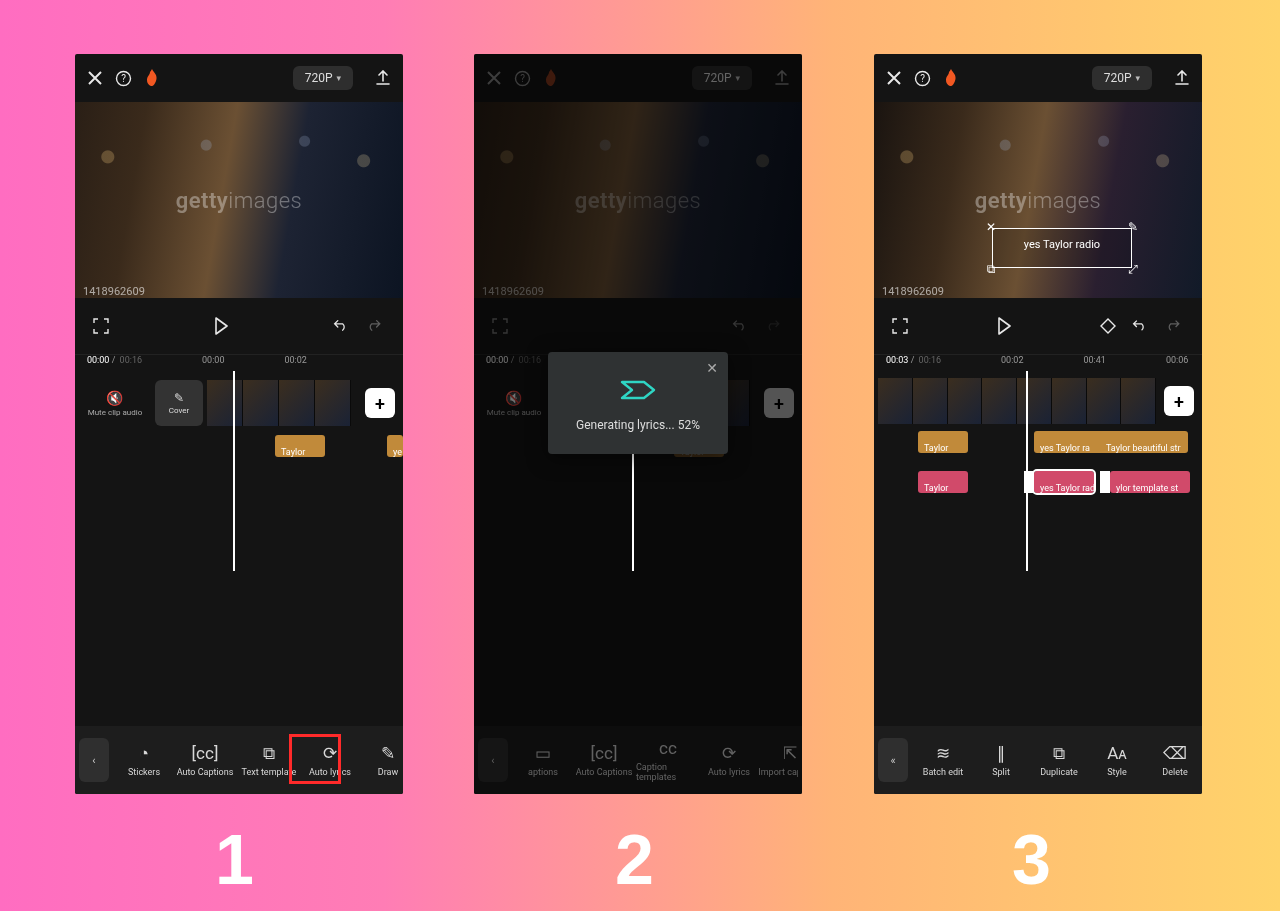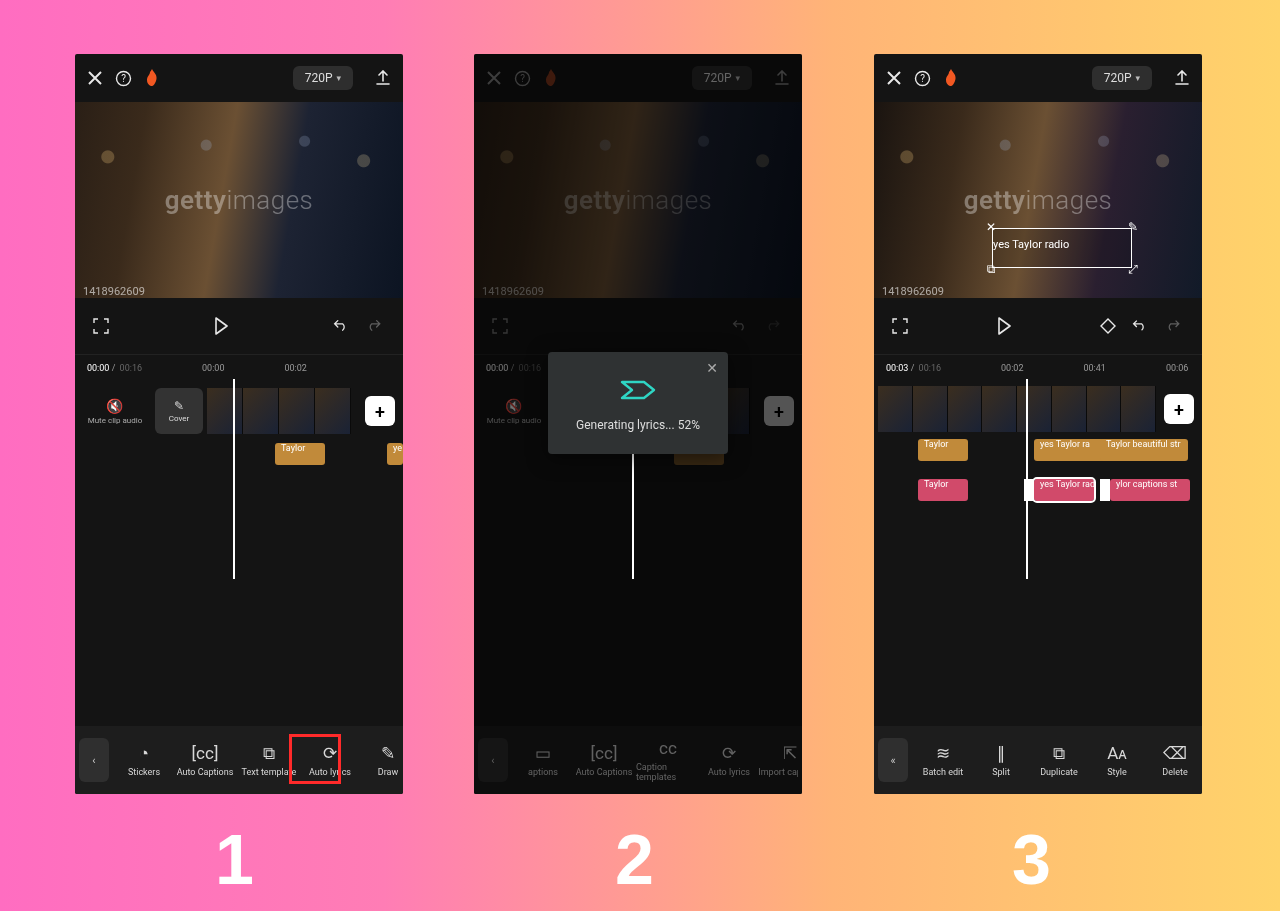--- a/index.html
+++ b/index.html
@@ -36,55 +36,55 @@
     background: linear-gradient(100deg,#2a1f16 0%, #3a2a1b 20%, #6b5033 45%, #1d2333 65%, #0c1422 100%);
   }
   .city-lights { position:absolute; inset:0;
     background-image:
       radial-gradient(circle at 10% 28%, rgba(255,210,130,0.25) 0 6px, transparent 7px),
       radial-gradient(circle at 40% 22%, rgba(180,210,255,0.2) 0 5px, transparent 6px),
       radial-gradient(circle at 70% 20%, rgba(200,220,255,0.18) 0 5px, transparent 6px),
       radial-gradient(circle at 88% 30%, rgba(255,230,170,0.22) 0 6px, transparent 7px);
   }
   .wm { position:absolute; top:50%; left:50%; transform:translate(-50%,-50%);
-    color:rgba(255,255,255,0.35); font-size:26px; letter-spacing:0.5px; font-weight:300;}
+    color:rgba(255,255,255,0.35); font-size:22px; letter-spacing:0.5px; font-weight:300;}
   .wm b { font-weight:600; }
   .wmid { position:absolute; left:8px; bottom:0; color:rgba(255,255,255,0.6); font-size:11px; }
   .caption-box {
     position:absolute; right:70px; bottom:30px; width:140px; height:40px;
     border:1px solid #fff; background:rgba(0,0,0,0.15);
   }
-  .caption-box .txt { position:absolute; top:9px; left:0; right:0; text-align:left; font-size:11px; color:#fff; }
+  .caption-box .txt { position:absolute; top:9px; left:0; right:0; text-align:center; font-size:11px; color:#fff; }
   .cb-handle { position:absolute; width:16px; height:16px; font-size:12px; color:#fff; display:flex; align-items:center; justify-content:center;}
   .cb-tl { top:-10px; left:-10px; }
   .cb-tr { top:-10px; right:-10px; }
   .cb-bl { bottom:-10px; left:-10px; }
   .cb-br { bottom:-10px; right:-10px; }
 
   .transport { display:flex; align-items:center; justify-content:space-between; height:56px; padding:0 18px; }
   .transport .center { flex:1; display:flex; justify-content:center; }
   .transport .right { display:flex; gap:16px; }
   .undo-dis { opacity:0.35; }
 
-  .time-ruler { display:flex; gap:60px; padding:8px 12px 6px 12px; font-size:9px; color:#999; border-top:1px solid #222;}
+  .time-ruler { display:flex; gap:60px; padding:0 12px 6px 12px; font-size:9px; color:#999; border-top:1px solid #222;}
   .time-ruler .cur { color:#fff; }
   .time-ruler .dur { color:#666; margin-left:2px;}
 
   .timeline { position:relative; height:200px; padding:6px 0 0 0; overflow:hidden; }
   .playhead { position:absolute; top:0; bottom:0; width:2px; background:#fff; z-index:5;}
   .track-row { display:flex; align-items:center; height:52px; margin-bottom:6px; }
   .mute-col { width:80px; text-align:center; font-size:8px; color:#aaa;}
   .mute-col .micon { font-size:14px; display:block; margin-bottom:2px;}
   .cover-chip { width:48px; height:46px; background:#333; border-radius:6px; position:relative; margin-right:4px; display:flex; flex-direction:column; align-items:center; justify-content:center; font-size:8px; color:#ddd;}
   .cover-chip .picon { font-size:12px; margin-bottom:1px;}
   .clip-strip { flex:1; height:46px; display:flex; gap:0; overflow:hidden; }
   .thumb { width:36px; height:46px; background:linear-gradient(135deg,#3b2e1f,#1a2235); border-right:1px solid #0a0a0a;}
   .add-btn { width:30px; height:30px; background:#fff; color:#000; border-radius:6px; display:flex; align-items:center; justify-content:center; font-size:18px; font-weight:600; margin:0 8px;}
   .tag-row { height:26px; position:relative; }
-  .tag { position:absolute; top:0; height:22px; border-radius:3px; font-size:9px; color:#fff; display:flex; align-items:flex-start; padding:0 6px; white-space:nowrap; overflow:hidden;}
+  .tag { position:absolute; top:0; height:22px; border-radius:3px; font-size:9px; color:#fff; display:flex; align-items:flex-end; padding:0 6px; white-space:nowrap; overflow:hidden;}
   .tag.amber { background:#c18a3a; }
   .tag.pink { background:#d14a6a; }
   .tag.pink.sel { outline:2px solid #fff; }
   .sel-handle { position:absolute; top:0; width:10px; height:22px; background:#fff; z-index:6;}
 
   .toolbar { position:absolute; left:0; right:0; bottom:0; height:68px; background:#1d1d1d; display:flex; align-items:center; padding:0 4px;}
   .back-chip { width:30px; height:44px; background:#2f2f2f; border-radius:6px; display:flex; align-items:center; justify-content:center; margin-right:6px; color:#ccc;}
   .tool-items { flex:1; display:flex; overflow:hidden;}
   .tool-item { flex:0 0 auto; width:64px; display:flex; flex-direction:column; align-items:center; justify-content:center; gap:4px; font-size:9px; color:#d8d8d8;}
   .tool-item .ticon { font-size:17px; height:20px; display:flex; align-items:center;}
@@ -470,21 +470,21 @@
     <div class="tag-row" style="margin-top:14px">
       <div class="tag pink" style="left:44px;width:50px">
             <span>Taylor</span>
           </div>
       <div class="tag pink sel" style="left:160px;width:60px">
             <span>yes Taylor rad</span>
           </div>
       <div class="sel-handle" style="left:150px"></div>
       <div class="sel-handle" style="left:226px"></div>
       <div class="tag pink" style="left:236px;width:80px">
-            <span>ylor captions st</span>
+            <span>ylor template st</span>
           </div>
     </div>
   </div>
 
   <div class="toolbar">
     <div class="back-chip">«</div>
     <div class="tool-items">
       <div class="tool-item narrow">
             <span class="ticon">≋</span>
             <span>Batch edit</span>

